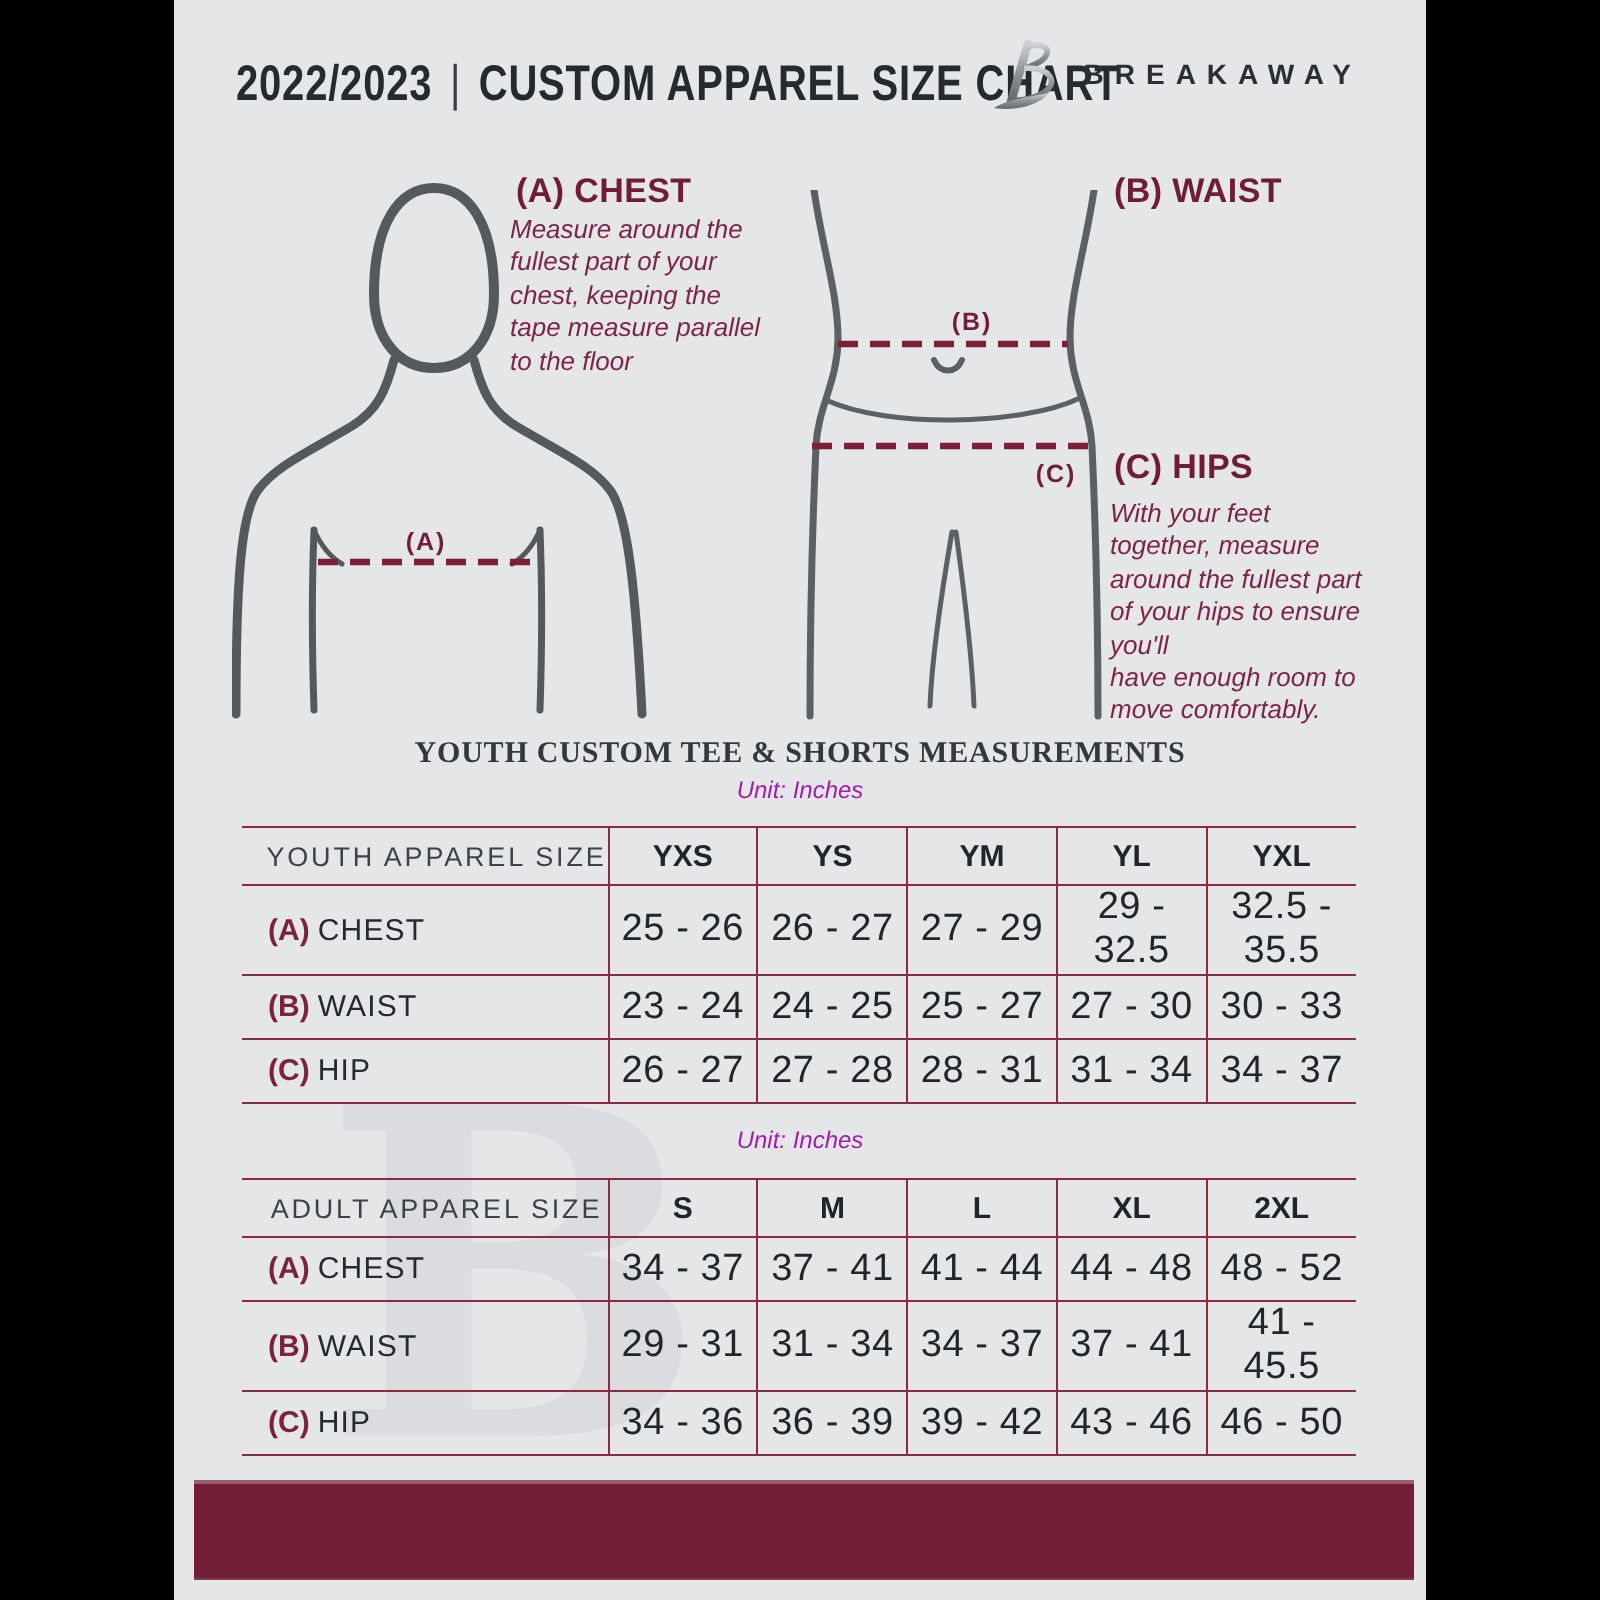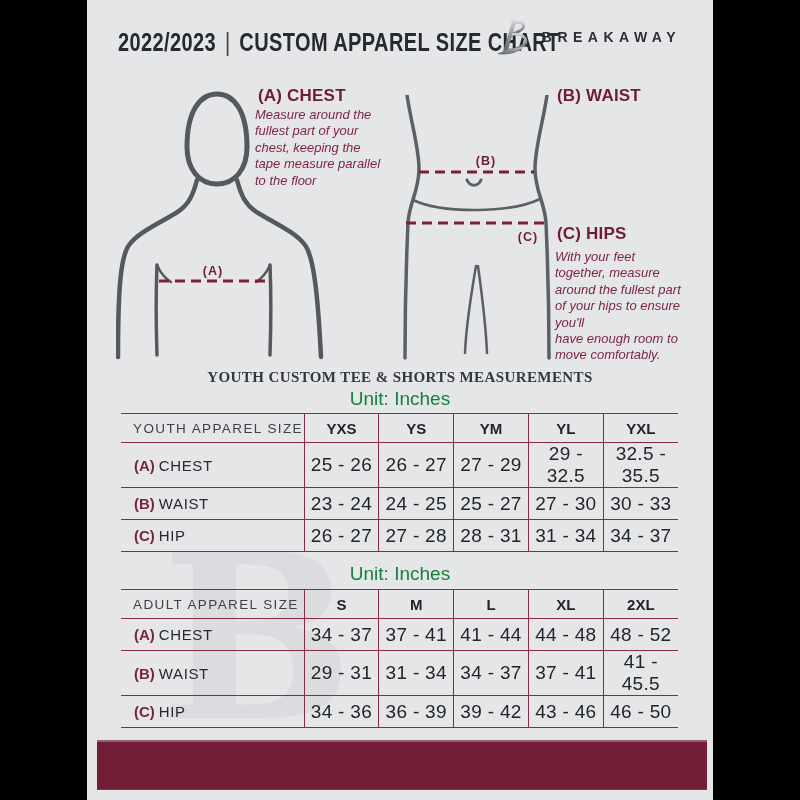--- a/index.html
+++ b/index.html
@@ -43,41 +43,41 @@
   #fig-upper{left:29px;top:85px;}
   #fig-lower{left:311px;top:95px;}
   .fig-label{font:700 12.5px "Liberation Sans",sans-serif;fill:#731c38;letter-spacing:1px;}
   
   .sec-title{
     position:absolute;left:0;width:626px;text-align:center;z-index:2;
     font-size:15px;font-weight:700;color:#34383c;letter-spacing:.4px;font-family:Liberation Serif, serif;
   }
   .sec-unit{
     position:absolute;left:0;width:626px;text-align:center;z-index:2;
-    font-size:19px;color:#15803d;
+    font-size:12px;font-style:italic;color:#a21caf;
   }
   #youth-title{top:369px;} #youth-unit{top:388px;}
   #adult-title{top:545px;} #adult-unit{top:563px;}
   
   .size-table{
     position:absolute;left:34px;width:557px;z-index:2;
     border-collapse:collapse;table-layout:fixed;
     border-top:1.5px solid #8b2a40;
   }
   #youth-table{top:413px;} #adult-table{top:589px;}
   .size-table col.c0{width:183px;}
   .size-table th,.size-table td{
     border-bottom:1.5px solid #8b2a40;padding:0;height:31px;vertical-align:middle;
   }
   .size-table tr.head th{height:28px;}
   .size-table th:not(:first-child),.size-table td:not(:first-child){
     border-left:1.5px solid #8b2a40;
   }
   th.lbl-col{
-    text-align:left;padding-left:12px;font-weight:400;font-size:13.5px;
+    text-align:center;padding-left:12px;font-weight:400;font-size:13.5px;
     letter-spacing:1.4px;color:#3e4246;
   }
   th.sz{font-size:15px;font-weight:700;color:#212428;text-align:center;margin-top:29px;}
   td.row-label{text-align:left;padding-left:13px;font-size:15px;white-space:nowrap;}
   td.row-label .pfx{font-weight:700;color:#7a2240;}
   td.row-label .lbl{color:#26292d;letter-spacing:.6px;margin-left:4px;}
   td.val{text-align:center;font-size:19px;color:#232629;letter-spacing:.3px;}
   
   .watermark{
     position:absolute;left:74px;top:550px;z-index:0;

